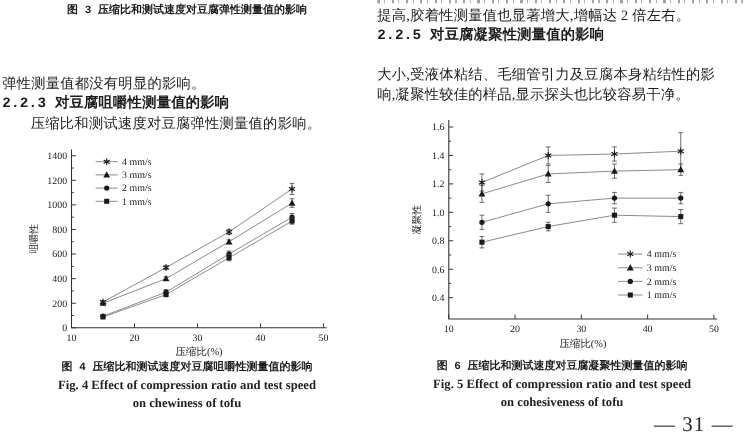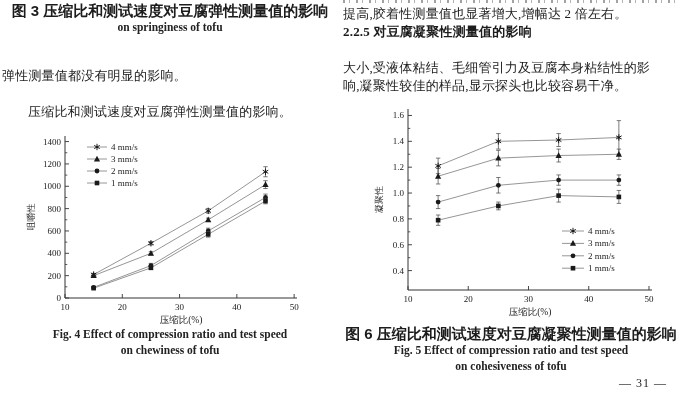--- a/index.html
+++ b/index.html
@@ -8,57 +8,57 @@
     overflow:hidden;font-family:"Liberation Serif","DejaVu Serif",serif;color:#1c1c1c;
   }
   .col{position:absolute;top:0;height:402px;}
   #colL{left:0;width:340px;}
   #colR{left:341px;width:340px;}
   .line{
     position:absolute;left:2px;width:336px;
     font-size:13px;line-height:18px;letter-spacing:.2px;white-space:nowrap;
   }
   .indent{text-indent:2em;}
-  .h-num{font-family:Liberation Serif, serif;font-weight:700;}
+  .h-num{font-family:Liberation Mono, monospace;font-weight:700;}
   .cap{position:absolute;left:0;width:100%;text-align:center;}
   .capZh{
-    font-family:Liberation Sans, sans-serif;
-    font-weight:700;font-size:15px;line-height:17px;
+    font-family:Liberation Mono, monospace;
+    font-weight:700;font-size:10px;line-height:17px;
   }
   .capEn{
     font-family:"Liberation Serif","DejaVu Serif",serif;
     font-weight:600;font-size:11.5px;line-height:16px;color:#222;
   }
   .chart{position:absolute;margin:0;padding:0;}
   svg text{
     font-family:"Liberation Serif","DejaVu Serif",serif;
     fill:#1b1b1b;
   }
   .remnant{
     position:absolute;top:0;left:2px;width:334px;height:3px;opacity:.5;
     background:repeating-linear-gradient(90deg,#444 0 2px,transparent 2px 6px,#666 6px 7px,transparent 7px 13px);
   }
   .pageno{
     position:absolute;top:376px;right:14px;
-    font-size:12px;letter-spacing:1px;color:#222;
+    font-size:19px;letter-spacing:1px;color:#222;
   }
 </style>
 </head>
 <body>
 
 <div class="page">
 
   <section class="col" id="colL">
 
     <div class="cap" style="top:2px">
       <div class="capZh">图 3  压缩比和测试速度对豆腐弹性测量值的影响</div>
-      <div class="capEn">on springiness of tofu</div>
     </div>
 
     <div class="line" style="top:67px">弹性测量值都没有明显的影响。</div>
+    <div class="line h-num" style="top:85px">2.2.3  对豆腐咀嚼性测量值的影响</div>
     <div class="line indent" style="top:103px">压缩比和测试速度对豆腐弹性测量值的影响。</div>
 
     <figure class="chart" style="left:25px;top:126px">
       <svg width="300" height="202">
           <path d="M40,10 L40,172 L272,172" fill="none" stroke="#333333" stroke-width="1"></path>
           <line x1="40" y1="172" x2="44" y2="172" stroke="#333333" stroke-width="0.9"></line>
           <text x="36" y="175" text-anchor="end" font-size="9">0</text>
           <line x1="40" y1="160.82758620689654" x2="42.3" y2="160.82758620689654" stroke="#333333" stroke-width="0.8"></line>
           <line x1="40" y1="149.6551724137931" x2="44" y2="149.6551724137931" stroke="#333333" stroke-width="0.9"></line>
           <text x="36" y="152.6551724137931" text-anchor="end" font-size="9">200</text>
@@ -184,20 +184,21 @@
           <line x1="62" y1="45" x2="82" y2="45" stroke="#8a8a8a" stroke-width="0.9"></line>
           <circle cx="72" cy="45" r="2.4" fill="#1a1a1a"></circle>
           <text x="86" y="48" text-anchor="start" font-size="9">2 mm/s</text>
           <line x1="62" y1="57" x2="82" y2="57" stroke="#8a8a8a" stroke-width="0.9"></line>
           <rect x="69.7" y="54.7" width="4.6" height="4.6" fill="#1a1a1a"></rect>
           <text x="86" y="60" text-anchor="start" font-size="9">1 mm/s</text>
         </svg>
     </figure>
 
     <div class="cap" style="top:326px">
+      <div class="capZh">图 4  压缩比和测试速度对豆腐咀嚼性测量值的影响</div>
       <div class="capEn">Fig. 4 Effect of compression ratio and test speed</div>
       <div class="capEn">on chewiness of tofu</div>
     </div>
   </section>
 
   <section class="col" id="colR">
 
     <div class="remnant"></div>
 
     <div class="line" style="top:5px">提高,胶着性测量值也显著增大,增幅达 2 倍左右。</div>

